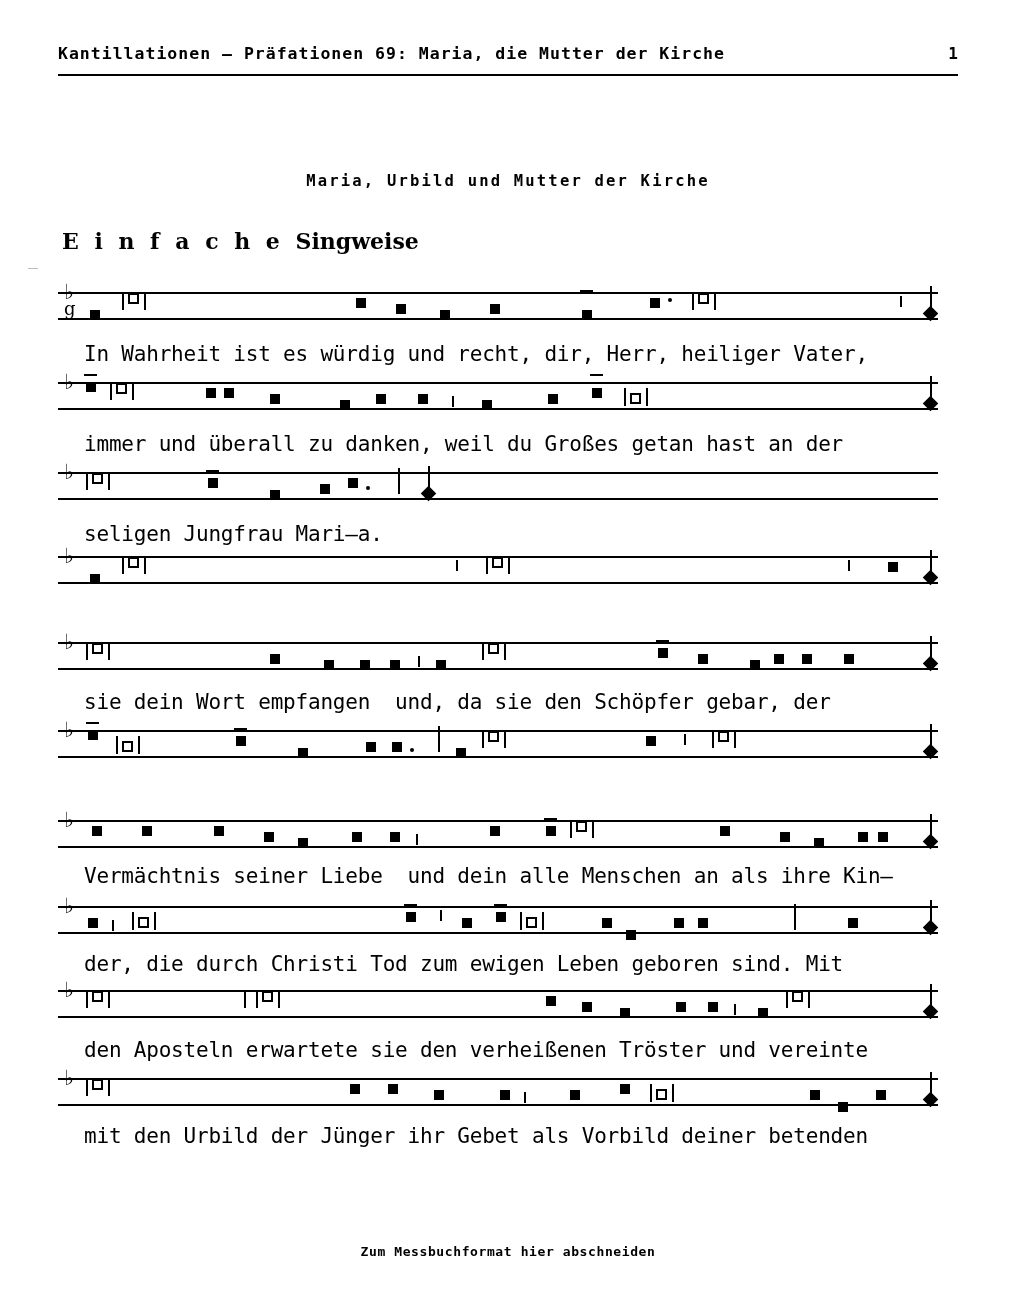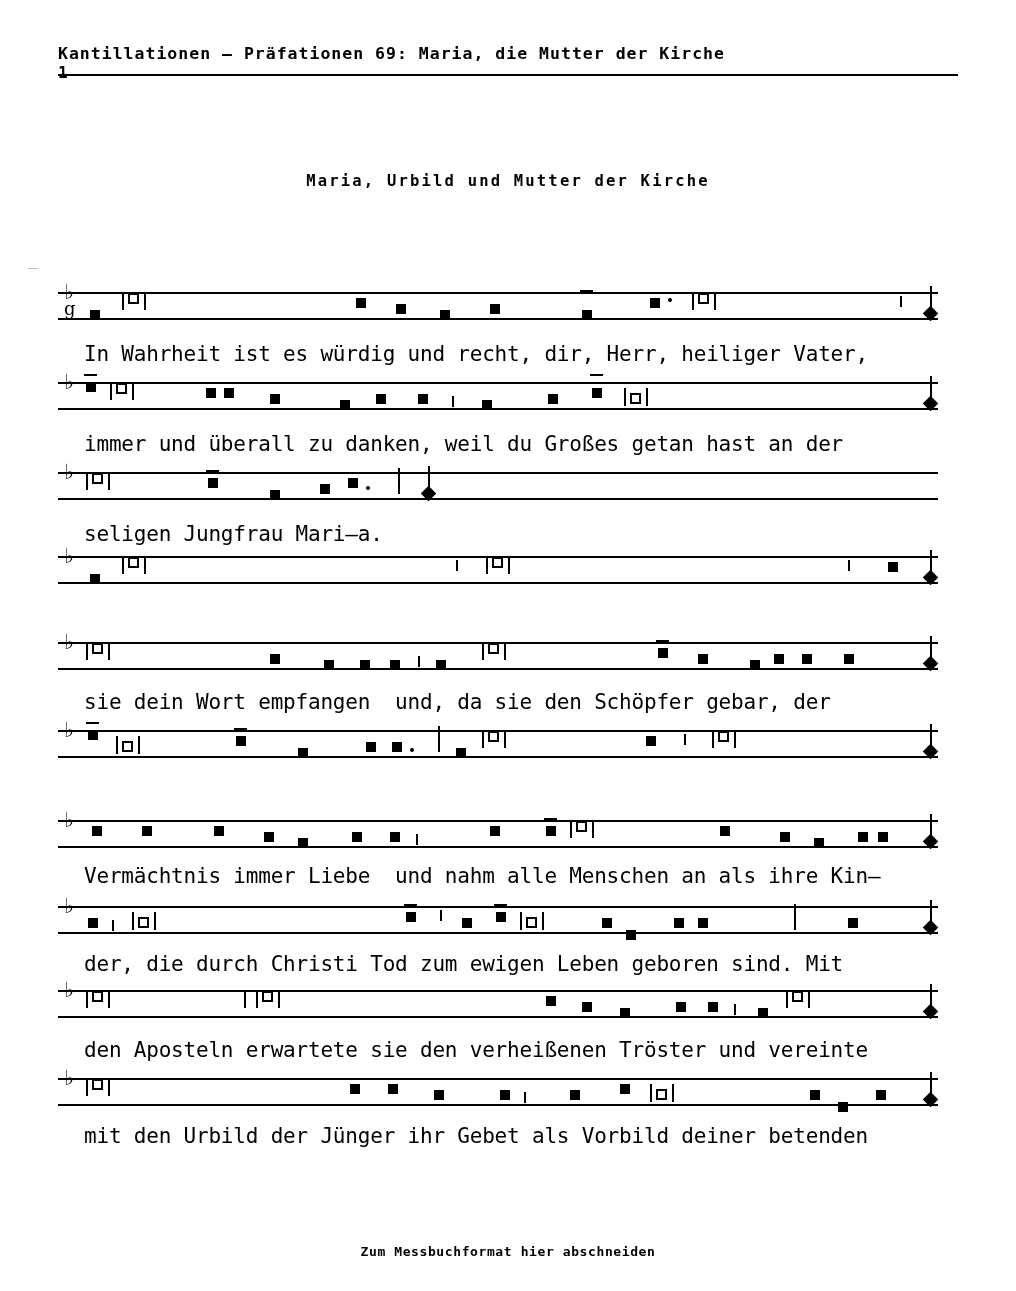--- a/index.html
+++ b/index.html
@@ -24,21 +24,20 @@
 
   
   .header {
     position: absolute;
     left: 58px;
     top: 44px;
     width: 900px;
     display: flex;
     align-items: baseline;
     justify-content: space-between;
-    flex-direction: column;
   }
   .header-title {
     font-family: "DejaVu Sans Mono", monospace;
     font-size: 16.5px;
     font-weight: bold;
     letter-spacing: 1.0px;
     white-space: nowrap;
   }
   .header-page {
     font-family: "DejaVu Sans Mono", monospace;
@@ -232,20 +231,21 @@
 
 <div class="page">
 
   <div class="header">
     <div class="header-title">Kantillationen – Präfationen 69: Maria, die Mutter der Kirche</div>
     <div class="header-page">1</div>
   </div>
   <div class="header-rule"></div>
 
   <div class="doc-subtitle">Maria, Urbild und Mutter der Kirche</div>
+  <div class="section-title"><span class="spaced">E i n f a c h e </span><span>Singweise</span></div>
 
   <div class="crop-tick"></div>
 
   <div class="system" style="top:284px;">
     <div class="staff">
       <div class="line l1"></div>
       <div class="line l2"></div>
       <span class="flat">♭</span>
       <span class="clef-g">g</span>
       <div class="nt" style="left:32px; top:26px;"></div>
@@ -437,21 +437,21 @@
       <div class="nt" style="left:722px; top:20px;"></div>
       <div class="nt" style="left:756px; top:26px;"></div>
       <div class="nt" style="left:800px; top:20px;"></div>
       <div class="nt" style="left:820px; top:20px;"></div>
       <div class="final">
         <div class="stem"></div>
         <div class="dia"></div>
       </div>
     </div>
   </div>
-  <div class="lyric" style="top:864px;">Vermächtnis immer Liebe  und nahm alle Menschen an als ihre Kin–</div>
+  <div class="lyric" style="top:864px;">Vermächtnis seiner Liebe  und dein alle Menschen an als ihre Kin–</div>
 
   <div class="system" style="top:898px;">
     <div class="staff">
       <div class="line l1"></div>
       <div class="line l2"></div>
       <span class="flat">♭</span>
       <div class="nt" style="left:30px; top:20px;"></div>
       <div class="bar short" style="left:54px; top:22px;"></div>
       <div class="bar" style="left:74px; top:14px;"></div>
       <div class="nt-h" style="left:80px; top:19px;"></div>

